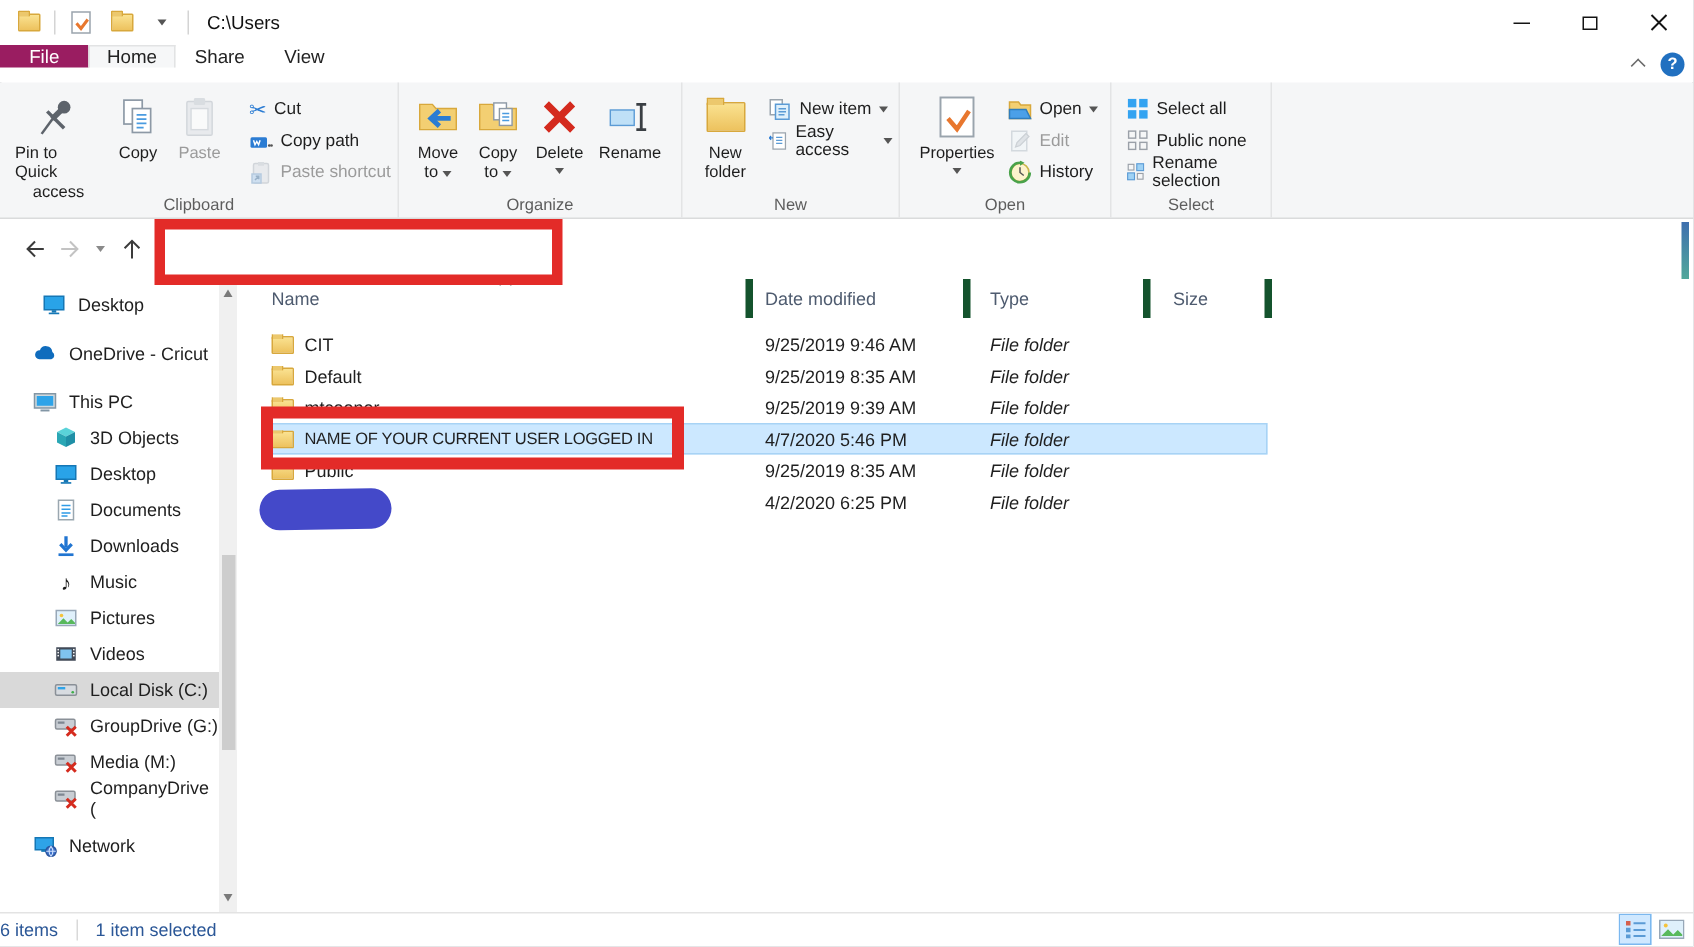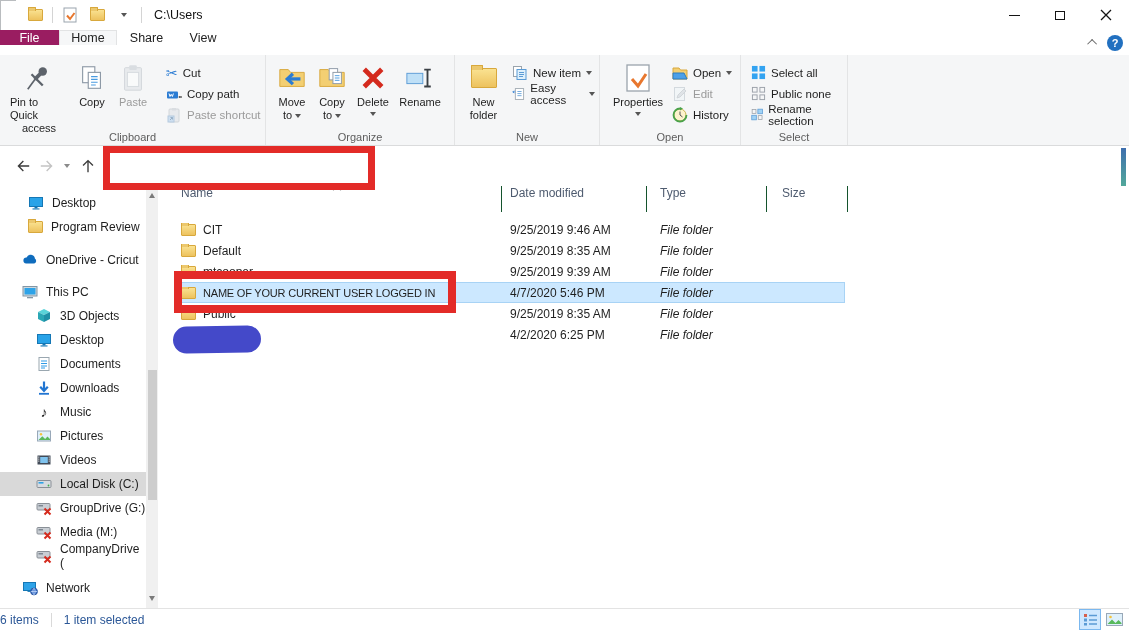--- a/index.html
+++ b/index.html
@@ -6,21 +6,21 @@
   html,body { width:1129px; height:631px; }
   body {
     position:relative; background:#fff; overflow:hidden;
     font-family:"Liberation Sans","DejaVu Sans",sans-serif;
     color:#1f1f1f; box-shadow:inset 0 0 0 1px #b9bcbf;
   }
   svg { display:block; }
   .ic { flex:0 0 auto; }
 
   
-  .titlebar { position:absolute; top:0; left:16px; right:0; height:30px; background:#fff; display:flex; align-items:center;text-align:right; }
+  .titlebar { position:absolute; top:0; left:0; right:0; height:30px; background:#fff; display:flex; align-items:center;text-align:right; }
   .qat { display:flex; align-items:center; gap:7px; padding-left:9px; }
   .qat-sep { width:1px; height:16px; background:#d4d4d4; }
   .qat-btn { display:flex; align-items:center; justify-content:center; width:20px; height:20px; }
   .title-text { margin-left:12px; font-size:12.5px; color:#111; }
   .win-controls { position:absolute; right:0; top:0; height:30px; display:flex; }
   .win-btn { width:46px; height:30px; display:flex; align-items:center; justify-content:center; }
   .min-glyph { width:11px; height:1px; background:#141414; }
   .max-glyph { width:10px; height:9px; border:1px solid #141414; }
 
   
@@ -74,21 +74,21 @@
   .side-item.selected { background:#d9d9d9; }
   .sp8 { height:8px; } .sp9 { height:9px; }
   .side-scroll { position:absolute; left:146px; top:0; width:12px; height:100%; background:#f0f0f0; }
   .sarr { position:absolute; left:0; width:12px; height:15px; display:flex; align-items:center; justify-content:center; }
   .tri-up { width:0; height:0; border-left:3.5px solid transparent; border-right:3.5px solid transparent; border-bottom:5px solid #7a7a7a; }
   .tri-dn { width:0; height:0; border-left:3.5px solid transparent; border-right:3.5px solid transparent; border-top:5px solid #7a7a7a; }
   .sthumb { position:absolute; left:1.5px; width:9px; top:184px; height:130px; background:#cdcdcd; }
 
   .filelist { position:absolute; left:158px; top:0; right:0; height:100%; }
   .fl-header { position:absolute; top:0; left:0; right:0; height:26px; display:flex; font-size:12px; color:#4e5b6f; }
-  .hcell { display:flex; border-right:1px solid #14532d; }
+  .hcell { display:flex; align-items:center; border-right:5px solid #14532d; }
   .hc-name { width:344px; padding-left:23px; } .hc-date { width:145px; padding-left:8px; }
   .hc-type { width:120px; padding-left:13px; } .hc-size { width:81px; padding-left:15px; }
   .sortcaret { position:absolute; left:176px; top:1px; width:6px; height:6px; border-left:1.5px solid #9a9a9a; border-top:1.5px solid #9a9a9a; transform:rotate(45deg); }
   .fl-rows { position:absolute; top:33px; left:0; right:0; }
   .row { display:flex; margin-left:18px; width:669px; height:21px; align-items:center; font-size:12px; }
   .row.selected { background:#cce8ff; box-shadow:inset 0 0 0 1px #a8d3f5; }
   .cell-name { width:334px; padding-left:5px; display:flex; align-items:center; gap:7px; white-space:nowrap; overflow:hidden; }
   .cell-date { width:150px; } .cell-type { width:110px;font-style:italic; } .cell-size { width:75px; }
   .caps-name { font-size:11px; letter-spacing:-0.2px; }
 
@@ -464,24 +464,20 @@
 
   <div class="sidebar">
     <div class="side-item ind1">
       <svg class="ic" width="16" height="16" viewBox="0 0 16 16">
           <rect x="1.5" y="2.5" width="13" height="9" fill="#29a3e8" stroke="#1577b5"></rect>
           <rect x="6.5" y="11.8" width="3" height="1.6" fill="#1577b5"></rect>
           <rect x="4.5" y="13.4" width="7" height="1.1" fill="#1577b5"></rect>
         </svg>
       <span>Desktop</span>
     </div>
-    <div class="side-item ind1">
-      <i class="fldr"></i>
-      <span>Program Review</span>
-    </div>
     <div class="sp9"></div>
     <div class="side-item ind0">
       <svg class="ic" width="16" height="16" viewBox="0 0 16 16">
           <path d="M4.2 11.5a3 3 0 0 1 .4-6A4.3 4.3 0 0 1 12.9 6.6a2.7 2.7 0 0 1-.7 4.9z" fill="#0f6cbd"></path>
         </svg>
       <span>OneDrive - Cricut</span>
     </div>
     <div class="sp8"></div>
     <div class="side-item ind0">
       <svg class="ic" width="16" height="16" viewBox="0 0 16 16">

